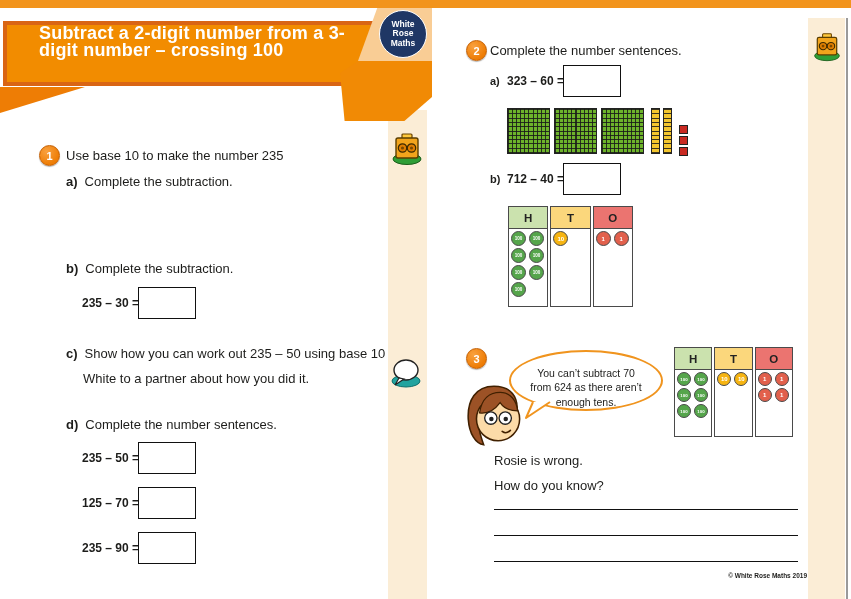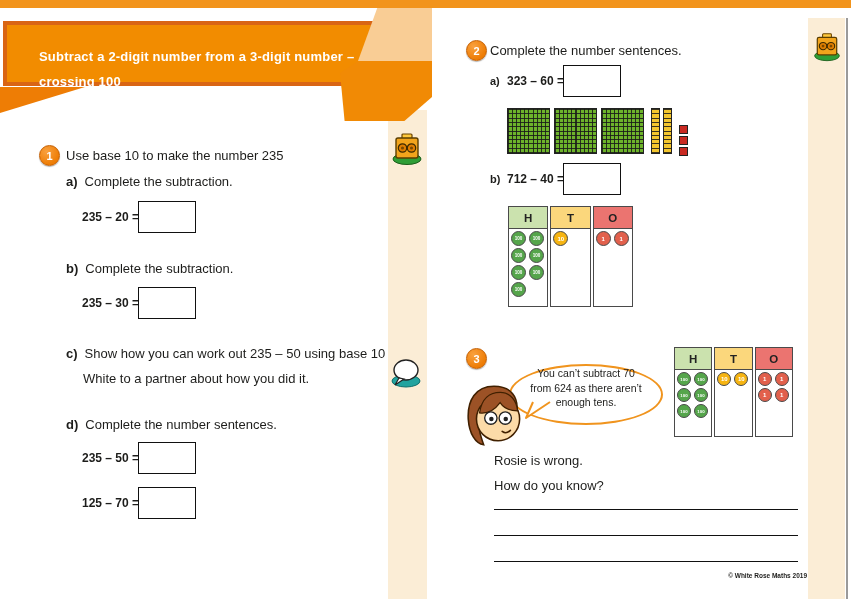--- a/index.html
+++ b/index.html
@@ -6,22 +6,22 @@
   .page{position:relative;width:851px;height:599px;background:#fff;overflow:hidden;
         font-family:"Liberation Sans", sans-serif;color:#1d1d1b;}
   .abs{position:absolute;}
 
   
   .top-bar{left:0;top:0;width:851px;height:8px;background:#F2941C;}
   .banner-outer{left:3px;top:21px;width:374px;height:65px;background:#D96514;
                 clip-path:polygon(0 0,100% 0,95% 100%,0 100%);}
   .banner-inner{position:absolute;left:4px;top:4px;right:6px;bottom:4px;background:#F28C00;
                 clip-path:polygon(0 0,100% 0,95.5% 100%,0 100%);}
-  .banner-text{position:absolute;left:36px;top:23px;width:320px;color:#fff;font-weight:bold;
-               font-size:13px;line-height:25px;letter-spacing:.2px;}
+  .banner-text{position:absolute;left:36px;top:4px;width:320px;color:#fff;font-weight:bold;
+               font-size:18px;line-height:17px;letter-spacing:.2px;}
   .ribbon-tail{left:0;top:87px;width:85px;height:26px;background:#EE7D05;
                clip-path:polygon(0 0,100% 0,0 100%);}
   .peach-quad{left:358px;top:8px;width:74px;height:53px;background:#F9CD95;
               clip-path:polygon(26% 0,100% 0,100% 100%,0 100%);}
   .orange-quad{left:340px;top:61px;width:92px;height:60px;background:#F18A05;
                clip-path:polygon(20% 0,100% 0,100% 60%,70% 100%,5% 100%,0 20%);}
   .cream-left{left:388px;top:110px;width:39px;height:489px;background:#FBEDD6;}
   .cream-right{left:808px;top:18px;width:37px;height:581px;background:#FBEDD6;}
   .gray-edge{left:846px;top:18px;width:2px;height:581px;background:#9a9a9a;}
 
@@ -63,22 +63,22 @@
            display:flex;flex-wrap:wrap;gap:2px 3px;align-content:flex-start;}
   .head-hundred{background:#CBE2AE;} .head-ten{background:#FBD77C;} .head-one{background:#EB7470;}
   .counter{border-radius:50%;border:1.5px solid #4a4a4a;color:#fff;font-weight:bold;
            display:flex;align-items:center;justify-content:center;box-sizing:border-box;}
   #chart-q2 .counter{width:15px;height:15px;font-size:4.6px;}
   #chart-q3 .counter{width:14px;height:14px;font-size:4.4px;}
   #chart-q2 .c-ten,#chart-q2 .c-one,#chart-q3 .c-ten,#chart-q3 .c-one{font-size:6px;}
   .c-hundred{background:#55A54B;} .c-ten{background:#F6B411;} .c-one{background:#E2604C;}
 
   
-  .speech-bubble{left:509px;top:364px;width:150px;height:57px;border:2px solid #F0941E;border-radius:50%;
-                 background:#fff;display:flex;flex-direction:column;align-items:center;justify-content:flex-start;
+  .speech-bubble{left:509px;top:350px;width:150px;height:57px;border:2px solid #F0941E;border-radius:50%;
+                 background:#fff;display:flex;flex-direction:column;align-items:center;justify-content:flex-end;
                  font-size:10.5px;line-height:14.5px;text-align:center;}
   .bubble-tail{left:524px;top:400px;}
   .ans-lines{left:494px;top:509px;width:304px;}
   .ans-line{height:0;border-top:1.6px solid #111;margin-bottom:25px;}
   .copyright{left:630px;top:572px;width:177px;text-align:right;font-size:6.5px;font-weight:bold;}
 </style>
 </head>
 <body>
 
 <div class="page">
@@ -87,20 +87,25 @@
   <div class="abs banner-outer">
     <div class="banner-inner"></div>
     <div class="banner-text">Subtract a 2-digit number from a 3-digit number – crossing 100</div>
   </div>
   <div class="abs ribbon-tail"></div>
   <div class="abs cream-left"></div>
   <div class="abs cream-right"></div>
   <div class="abs gray-edge"></div>
   <div class="abs peach-quad"></div>
   <div class="abs orange-quad"></div>
+  <div class="abs wrm-logo">
+    <span>White</span>
+    <span>Rose</span>
+    <span>Maths</span>
+  </div>
 
   <svg class="abs" style="left:390px;top:132px" width="34" height="34" viewBox="0 0 34 34">
     <ellipse cx="17" cy="27" rx="14" ry="5.5" fill="#2F9E36" stroke="#1A5E1A" stroke-width="1"></ellipse>
     <rect x="12" y="2" width="10" height="6" rx="1" fill="#FFC93C" stroke="#6b4400" stroke-width="1.2"></rect>
     <rect x="6" y="6" width="22" height="20" rx="2" fill="#F2A41C" stroke="#5a3e00" stroke-width="1.4"></rect>
     <circle cx="12.5" cy="16" r="4.2" fill="#E07E00" stroke="#3d2a00" stroke-width="1.2"></circle>
     <circle cx="21.5" cy="16" r="4.2" fill="#E07E00" stroke="#3d2a00" stroke-width="1.2"></circle>
     <circle cx="12.5" cy="16" r="1.6" fill="#7a4a00"></circle>
       <circle cx="21.5" cy="16" r="1.6" fill="#7a4a00"></circle>
   </svg>
@@ -118,24 +123,20 @@
     <circle cx="12.5" cy="16" r="1.6" fill="#7a4a00"></circle>
       <circle cx="21.5" cy="16" r="1.6" fill="#7a4a00"></circle>
   </svg>
 
   <div class="abs q-circle" style="left:39px;top:145px">1</div>
   <div class="abs label-row" style="left:66px;top:148px">Use base 10 to make the number 235</div>
 
   <div class="abs label-row" style="left:66px;top:174px">
     <span class="part-label">a)</span><span>Complete the subtraction.</span>
   </div>
-  <div class="abs eq-row" style="left:82px;top:201px">
-    <span class="eq">235 – 20 =</span>
-    <div class="answer-box"></div>
-  </div>
 
   <div class="abs label-row" style="left:66px;top:261px">
     <span class="part-label">b)</span><span>Complete the subtraction.</span>
   </div>
   <div class="abs eq-row" style="left:82px;top:287px">
     <span class="eq">235 – 30 =</span>
     <div class="answer-box"></div>
   </div>
 
   <div class="abs label-row" style="left:66px;top:346px">
@@ -145,20 +146,24 @@
 
   <div class="abs label-row" style="left:66px;top:417px">
     <span class="part-label">d)</span><span>Complete the number sentences.</span>
   </div>
   <div class="abs eq-row" style="left:82px;top:442px">
     <span class="eq">235 – 50 =</span>
     <div class="answer-box"></div>
   </div>
   <div class="abs eq-row" style="left:82px;top:487px">
     <span class="eq">125 – 70 =</span>
+    <div class="answer-box"></div>
+  </div>
+  <div class="abs eq-row" style="left:82px;top:532px">
+    <span class="eq">235 – 90 =</span>
     <div class="answer-box"></div>
   </div>
 
   <div class="abs q-circle" style="left:466px;top:40px">2</div>
   <div class="abs label-row" style="left:490px;top:43px">Complete the number sentences.</div>
 
   <div class="abs eq-row" style="left:490px;top:65px">
     <span class="eq-label">a)</span>
     <span class="eq">323 – 60 =</span>
     <div class="answer-box"></div>

